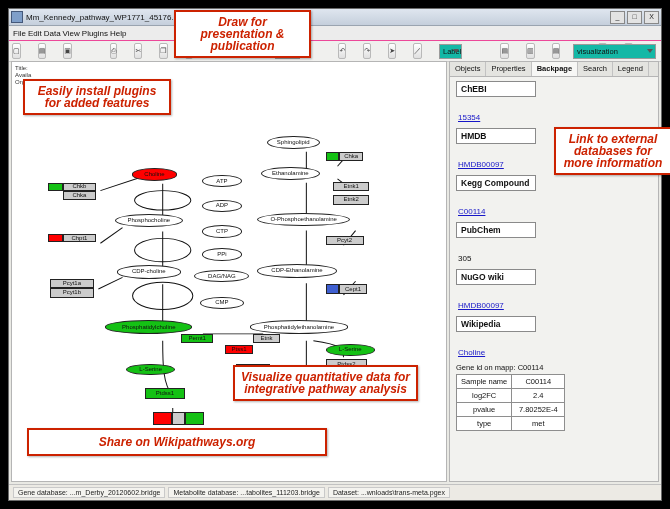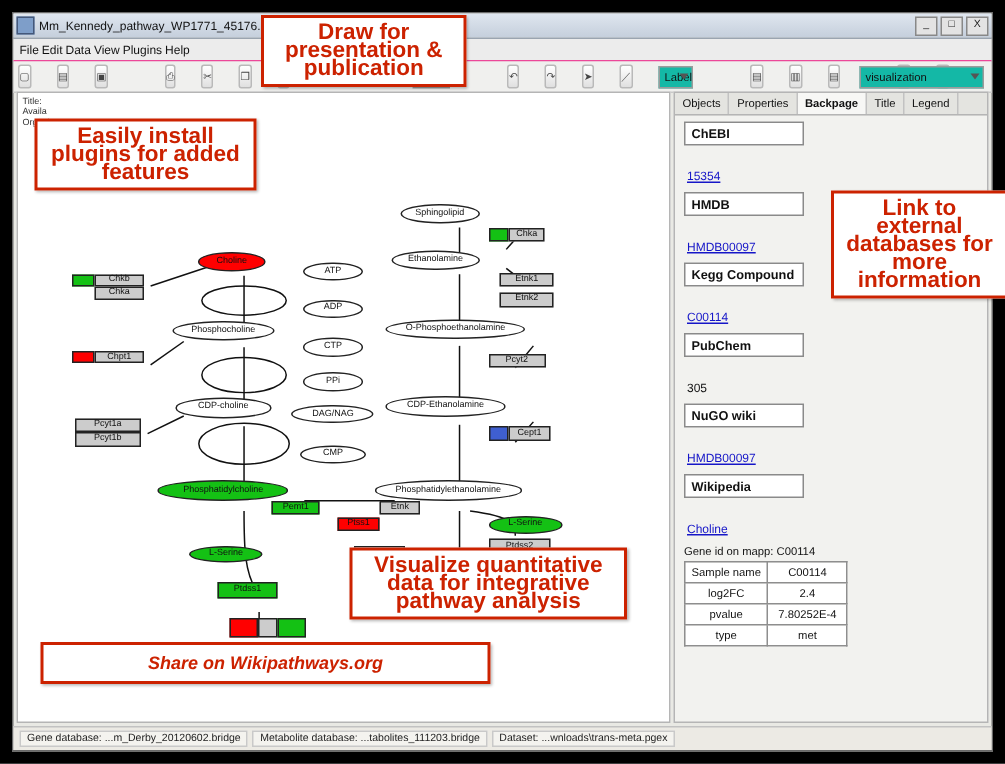--- a/index.html
+++ b/index.html
@@ -58,21 +58,21 @@
   .rect{border:1px solid #222;background:#cfcfcf;}
   .green{background:#14c114;}
   .red{background:#ff0000;}
   .blue{background:#3f5fd0;}
   .gray{background:#cccccc;}
   .white{background:#ffffff;}
   .lbl{display:flex;align-items:center;justify-content:center;height:100%;}
   svg.edges{position:absolute;left:0;top:0;width:100%;height:100%;}
 
   
-  .callout{position:absolute;background:#fff;border:2px solid #cc2200;color:#cc2200;font-weight:bold;text-align:center;font-size:15px;line-height:12px;padding:4px 6px;box-sizing:border-box;box-shadow:1px 1px 2px rgba(0,0,0,.3);}
+  .callout{position:absolute;background:#fff;border:2px solid #cc2200;color:#cc2200;font-weight:bold;text-align:center;font-size:12px;line-height:12px;padding:4px 6px;box-sizing:border-box;box-shadow:1px 1px 2px rgba(0,0,0,.3);font-style:italic;}
   .callout.big{font-size:12px;line-height:16px;font-style:italic;}
   .co1{left:165px;top:1px;width:137px;}
   .co2{left:14px;top:70px;width:148px;}
   .co3{left:545px;top:118px;width:118px;}
   .co4{left:224px;top:356px;width:185px;}
   .co5{left:18px;top:419px;width:300px;}
 </style>
 </head>
 <body>
 
@@ -299,21 +299,21 @@
             <span class="lbl"></span>
           </div>
         </div>
     </div>
 
     <div class="sidepanel">
       <div class="tabs" id="sidetabs">
           <div class="tab">Objects</div>
           <div class="tab">Properties</div>
           <div class="tab active">Backpage</div>
-          <div class="tab">Title</div>
+          <div class="tab">Search</div>
           <div class="tab">Legend</div>
         </div>
       <div class="sidebody">
         <div id="dblist"><div class="dbbox">ChEBI</div><div class="dblink">15354</div><div class="dbbox">HMDB</div><div class="dblink">HMDB00097</div><div class="dbbox">Kegg Compound</div><div class="dblink">C00114</div><div class="dbbox">PubChem</div><div class="dbplain">305</div><div class="dbbox">NuGO wiki</div><div class="dblink">HMDB00097</div><div class="dbbox">Wikipedia</div><div class="dblink">Choline</div></div>
         <div class="geneid">Gene id on mapp: C00114</div>
         <table class="expr">
           <tbody id="exprrows">
               <tr>
                 <td>Sample name</td>
                 <td>C00114</td>

